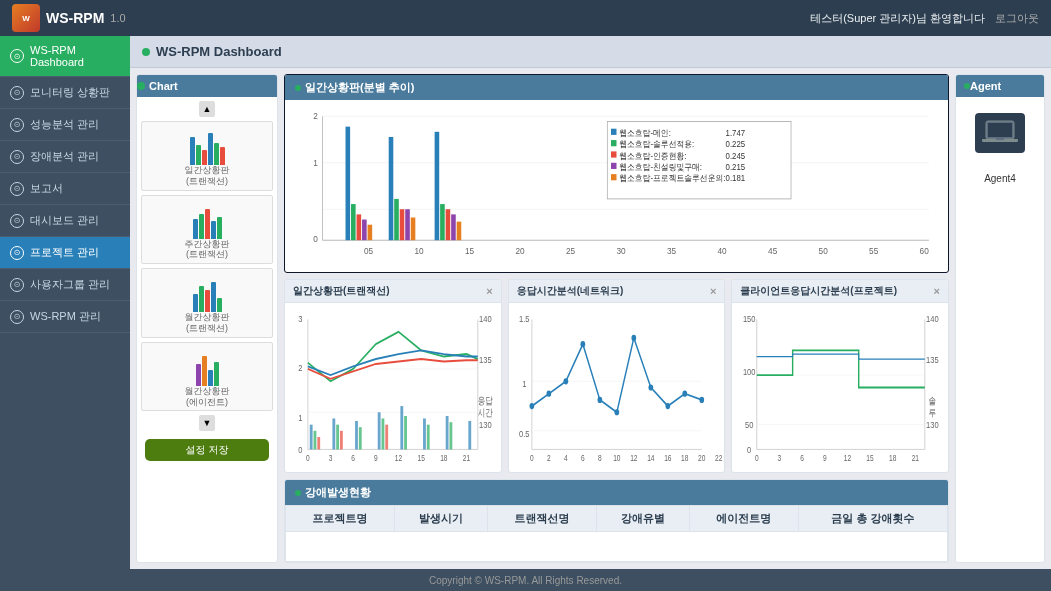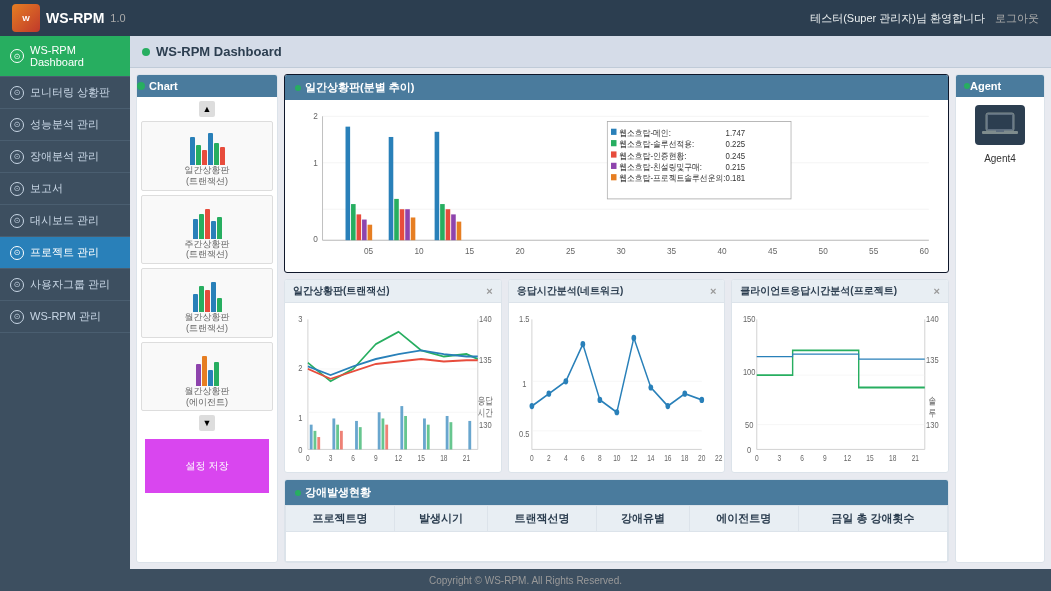--- a/index.html
+++ b/index.html
@@ -38,21 +38,21 @@
     .dashboard { display: flex; flex: 1; overflow: hidden; padding: 6px; gap: 6px; }
 
     
     .chart-panel { width: 142px; background: white; border: 1px solid #dce3ea; border-radius: 3px; display: flex; flex-direction: column; flex-shrink: 0; }
     .chart-panel-header { background: #4a7b9d; color: white; padding: 5px 0; font-size: 11px; font-weight: bold; display: flex; align-items: center; gap: 4px; border-radius: 2px 2px 0 0; }
     .chart-panel-body { flex: 1; overflow: hidden; display: flex; flex-direction: column; padding: 4px; gap: 4px; position: relative; }
     .chart-thumb { border: 1px solid #ddd; border-radius: 2px; padding: 3px; cursor: pointer; background: #f9f9f9; }
     .chart-thumb-label { font-size: 9px; color: #666; text-align: center; line-height: 1.2; }
     .chart-thumb-img { height: 40px; display: flex; align-items: flex-end; justify-content: center; gap: 1px; }
     .chart-scroll-up, .chart-scroll-down { width: 16px; height: 16px; background: #ddd; border-radius: 2px; display: flex; align-items: center; justify-content: center; cursor: pointer; font-size: 9px; align-self: center; }
-    .save-btn { background: #d946ef; color: white; border: none; padding: 20px 8px; font-size: 10px; border-radius: 0; cursor: pointer; margin: 4px; }
+    .save-btn { background: #4d7c0f; color: white; border: none; padding: 4px 8px; font-size: 10px; border-radius: 5px; cursor: pointer; margin: 4px; }
 
     
     .dashboard-main { flex: 1; display: flex; flex-direction: column; gap: 6px; overflow: hidden; }
 
     
     .section-card { background: white; border: 1px solid #0f172a; border-radius: 3px; }
     .section-header { background: #4a7b9d; color: white; padding: 5px 10px; font-size: 11px; font-weight: bold; display: flex; align-items: center; gap: 4px; border-radius: 2px 2px 0 0; }
     .section-dot { width: 6px; height: 6px; background: #27ae60; border-radius: 50%; }
 
     
@@ -73,21 +73,21 @@
 
     
     .障害-section { background: white; border: 1px solid #dce3ea; border-radius: 3px; flex-shrink: 0; }
     .障害-table { width: 100%; border-collapse: collapse; font-size: 11px; }
     .障害-table th { background: #e8eef3; padding: 5px 10px; text-align: center; border: 1px solid #dce3ea; color: #2c3e50; font-weight: bold; }
     .障害-table td { padding: 5px 10px; border: 1px solid #dce3ea; text-align: center; color: #555; }
 
     
     .agent-panel { width: 90px; background: white; border: 1px solid #dce3ea; border-radius: 3px; display: flex; flex-direction: column; flex-shrink: 0; }
     .agent-panel-header { background: #4a7b9d; color: white; padding: 5px 8px; font-size: 11px; font-weight: bold; display: flex; align-items: center; border-radius: 2px 2px 0 0; }
-    .agent-body { padding: 8px; display: flex; flex-direction: column; align-items: center; gap: 8px; }
+    .agent-body { padding: 16px; display: flex; flex-direction: column; align-items: center; gap: 20px; }
     .agent-icon { width: 50px; height: 40px; background: #2c3e50; border-radius: 4px; display: flex; align-items: center; justify-content: center; }
     .agent-icon svg { width: 36px; height: 28px; }
     .agent-label { font-size: 10px; color: #333; text-align: center; }
 
     
     .footer { background: #3d4f60; height: 22px; display: flex; align-items: center; justify-content: center; flex-shrink: 0; }
     .footer-text { color: #999; font-size: 10px; }
 
     .grid-line { stroke: #e8e8e8; stroke-width: 0.5; }
     .axis-line { stroke: #bbb; stroke-width: 1; }

